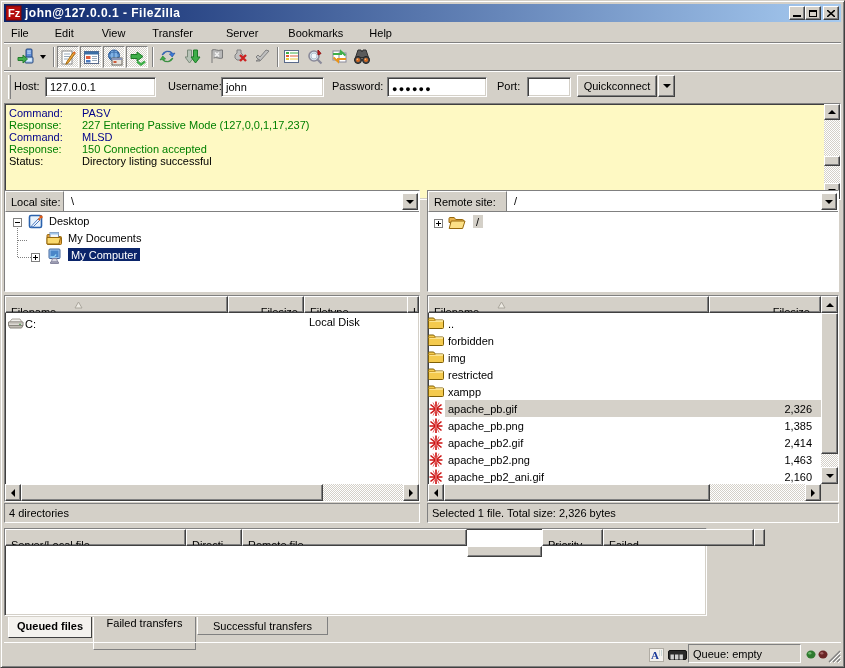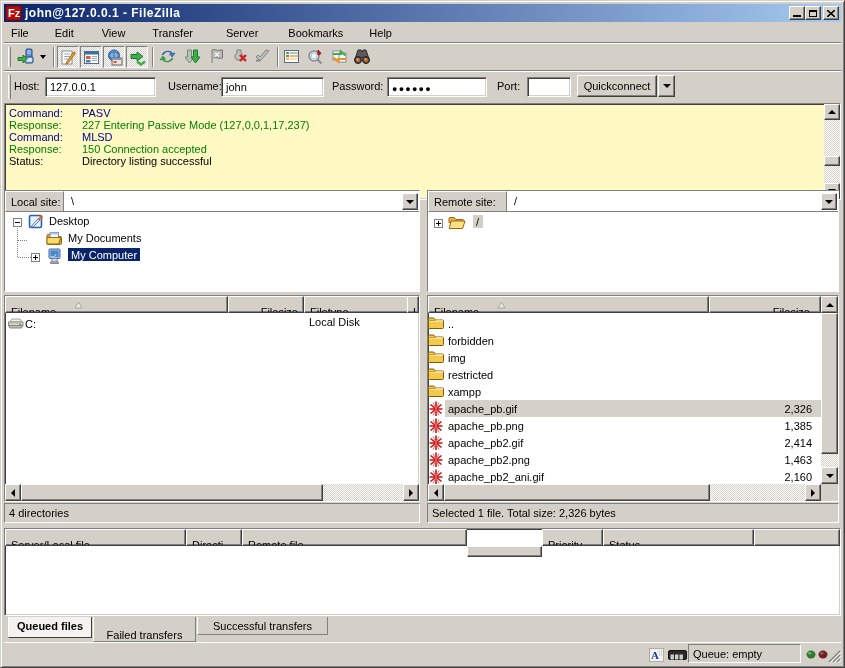--- a/index.html
+++ b/index.html
@@ -423,35 +423,35 @@
       <div class="arrow arr-lf"></div>
     </div>
   <div class="thumb" style="left:16px;bottom:0;width:266px;height:17px;"></div>
   <div class="sbbtn" style="right:17px;bottom:0;width:16px;height:17px;">
       <div class="arrow arr-rt"></div>
     </div>
   <div class="abs" style="right:0;bottom:0;width:17px;height:17px;background:#d4d0c8;"></div>
 </div>
 <div class="abs" style="left:427px;top:503px;width:412px;height:20px;border:1px solid;border-color:#808080 #fff #fff #808080;padding:3px 0 0 4px;">Selected 1 file. Total size: 2,326 bytes</div>
 
-<div class="sunken abs" style="left:4px; top:528px; width:837px; height:88px; background:#fff;">
+<div class="sunken abs" style="left:4px; top:528px; width:703px; height:88px; background:#fff;">
   <div class="abs" style="left:0;right:0;top:0;height:17px;">
     <div class="hcell" style="left:0;width:181px;">Server/Local file</div>
     <div class="hcell" style="left:181px;width:56px;">Directi...</div>
     <div class="hcell" style="left:237px;width:225px;">Remote file</div>
     <div class="hcell" style="left:462px;width:75px;text-align:right;padding-right:5px;margin-top:17px;">Size</div>
     <div class="hcell" style="left:537px;width:61px;">Priority</div>
-    <div class="hcell" style="left:598px;width:151px;">Status</div>
+    <div class="hcell" style="left:598px;width:151px;">Failed</div>
     <div class="hcell" style="left:749px;right:0;"></div>
   </div>
 </div>
 
 <div id="tabs" class="abs" style="left:4px;top:617px;right:4px;height:21px;">
   <div class="abs" style="left:4px;top:0px;width:84px;height:21px;background:#f4f2ee;border:1px solid;border-color:#f4f2ee #404040 #404040 #fff;border-top:none;font-weight:bold;text-align:center;padding-top:3px;z-index:2;">Queued files</div>
-  <div class="abs" style="left:89px;top:0px;width:103px;height:25px;background:#d4d0c8;border:1px solid;border-color:#d4d0c8 #808080 #808080 #fff;border-top:none;text-align:center;padding-top:12px;">Failed transfers</div>
+  <div class="abs" style="left:89px;top:0px;width:103px;height:33px;background:#d4d0c8;border:1px solid;border-color:#d4d0c8 #808080 #808080 #fff;border-top:none;text-align:center;padding-top:0;">Failed transfers</div>
   <div class="abs" style="left:193px;top:0px;width:131px;height:18px;background:#d4d0c8;border:1px solid;border-color:#d4d0c8 #808080 #808080 #fff;border-top:none;text-align:center;padding-top:3px;">Successful transfers</div>
 </div>
 
 <div id="statusbar" class="abs" style="left:4px;right:4px;top:642px;height:22px;border-top:1px solid #fff;">
   <div class="abs" style="left:645px;top:5px;width:15px;height:14px;background:#f4f2ee;border:1px solid #b0aca4;"><svg width="13" height="12" viewBox="0 0 13 12">
         <text x="1" y="10" font-size="11" font-weight="bold" fill="#1a3a9a" font-family="Liberation Serif">A</text>
         <path d="M9 2 h3 M9 4 h3 M9 6 h3" stroke="#8aa" stroke-width="0.8" stroke-dasharray="1 1"></path>
       </svg></div>
   <div class="abs" style="left:664px;top:7px;width:19px;height:10px;background:#2a2a2a;border-radius:2px;border:1px solid #111;"><svg width="17" height="8" viewBox="0 0 17 8">
         <rect x="1.5" y="1.5" width="3.4" height="5" fill="#cfcfcf"></rect>

